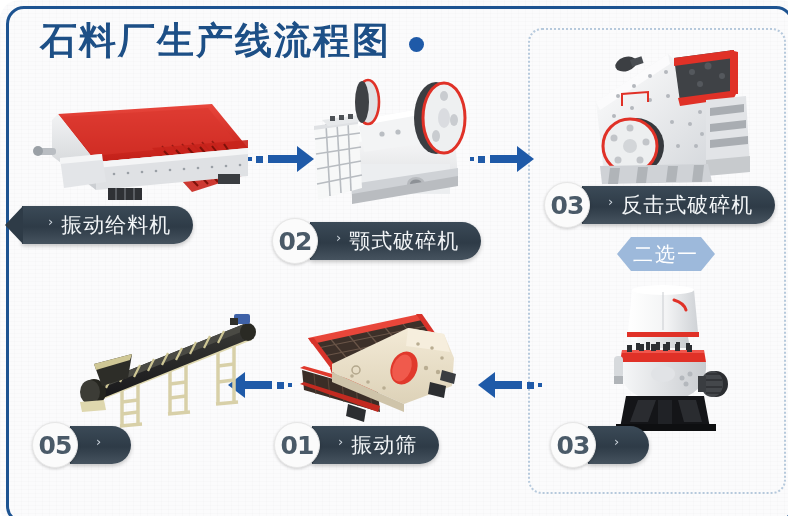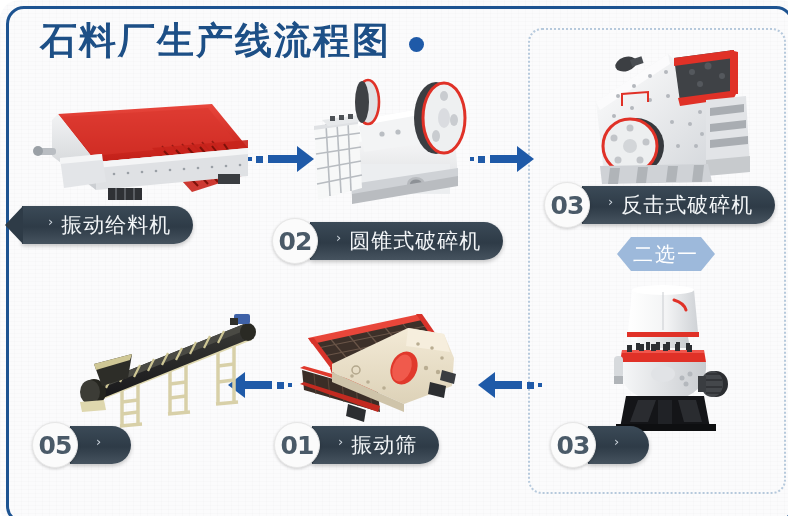--- a/index.html
+++ b/index.html
@@ -263,21 +263,21 @@
       </g>
 
       <polygon points="46,118 152,100 152,110 46,128" fill="#b9bcc0"></polygon>
     </svg>
   </div>
 
   <div class="label" style="left:272px;top:206px;margin-top:16px;">
     <div class="badge">02</div>
     <div class="pill">
       <span class="chev">›</span>
-      <span class="txt">圆锥式破碎机</span>
+      <span class="txt">颚式破碎机</span>
     </div>
   </div>
 
   <div class="arrow" style="left:470px;top:146px;">
     <div class="dots">
         <div class="dot-s"></div>
         <div class="dot-m"></div>
       </div>
     <div class="shaft" style="width:28px;margin-left:5px;"></div>
     <div class="head-r" style="margin-left:-1px;"></div>

